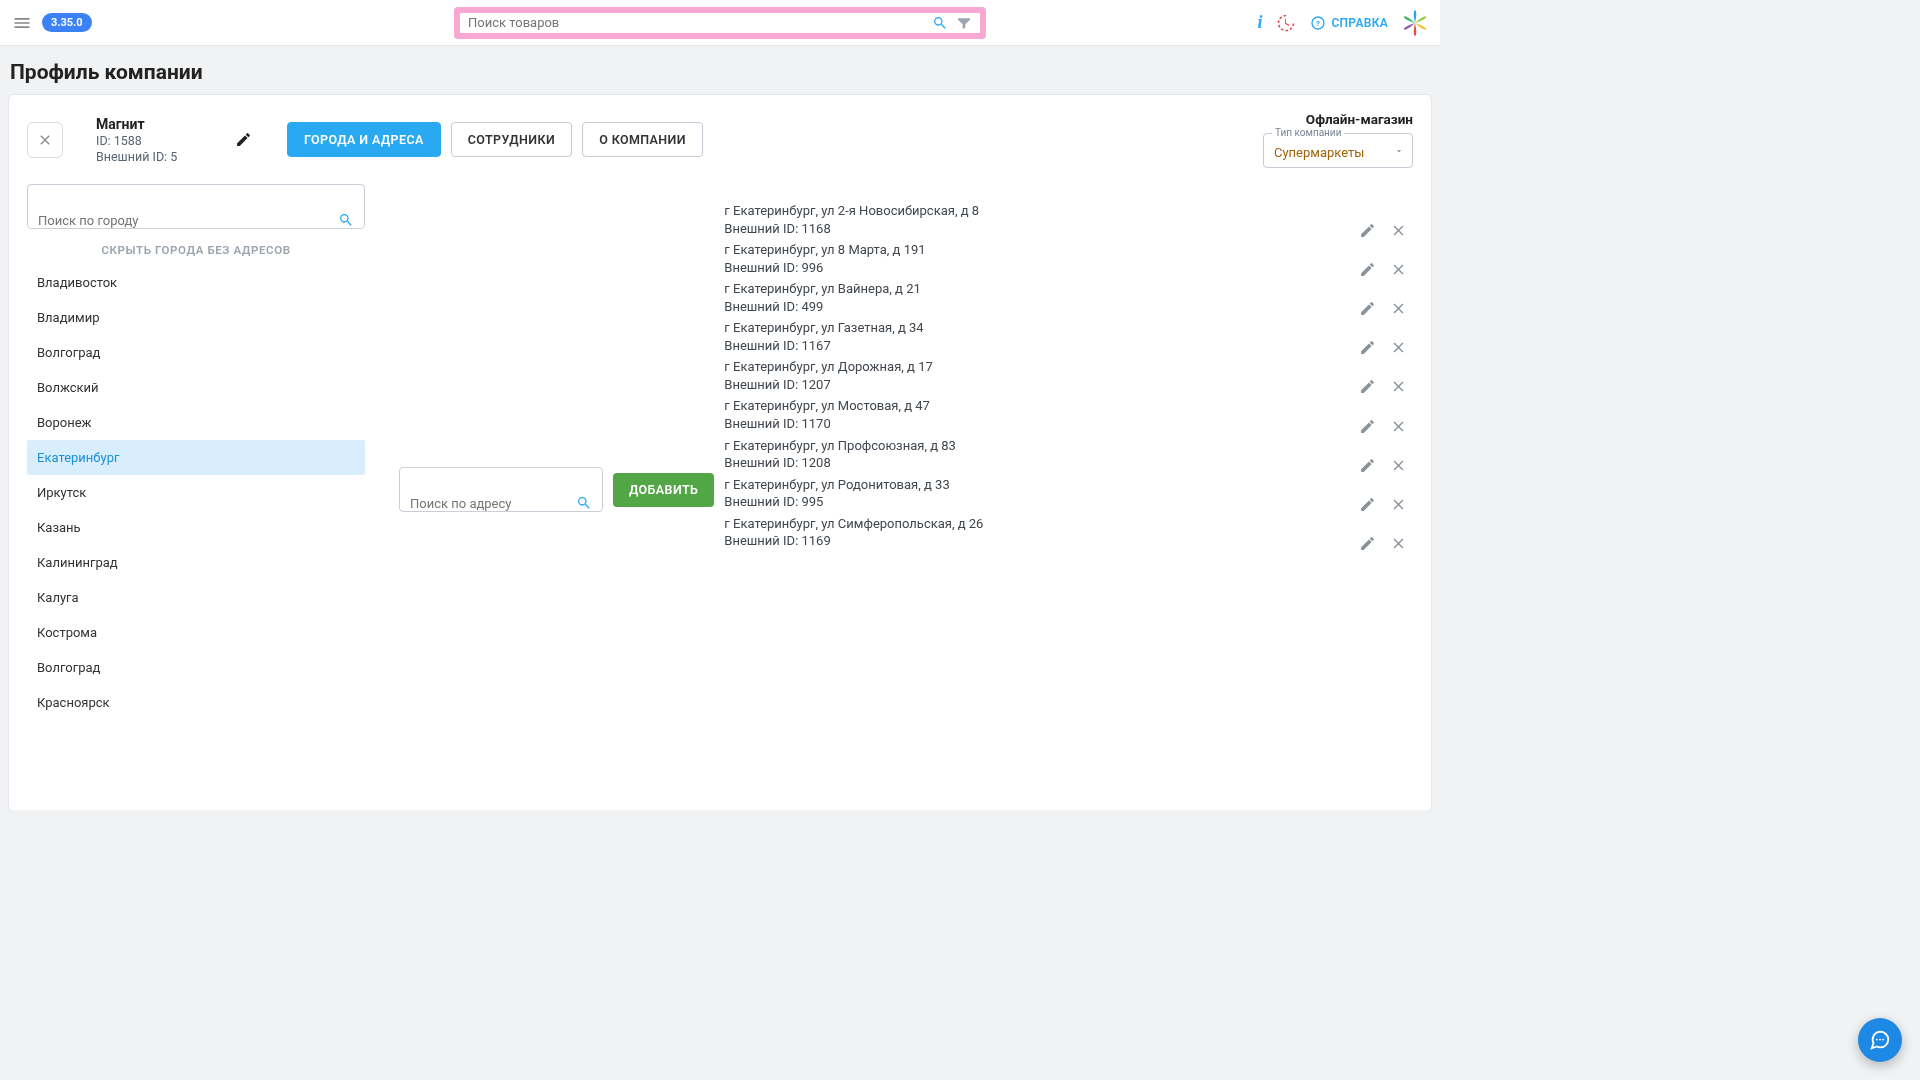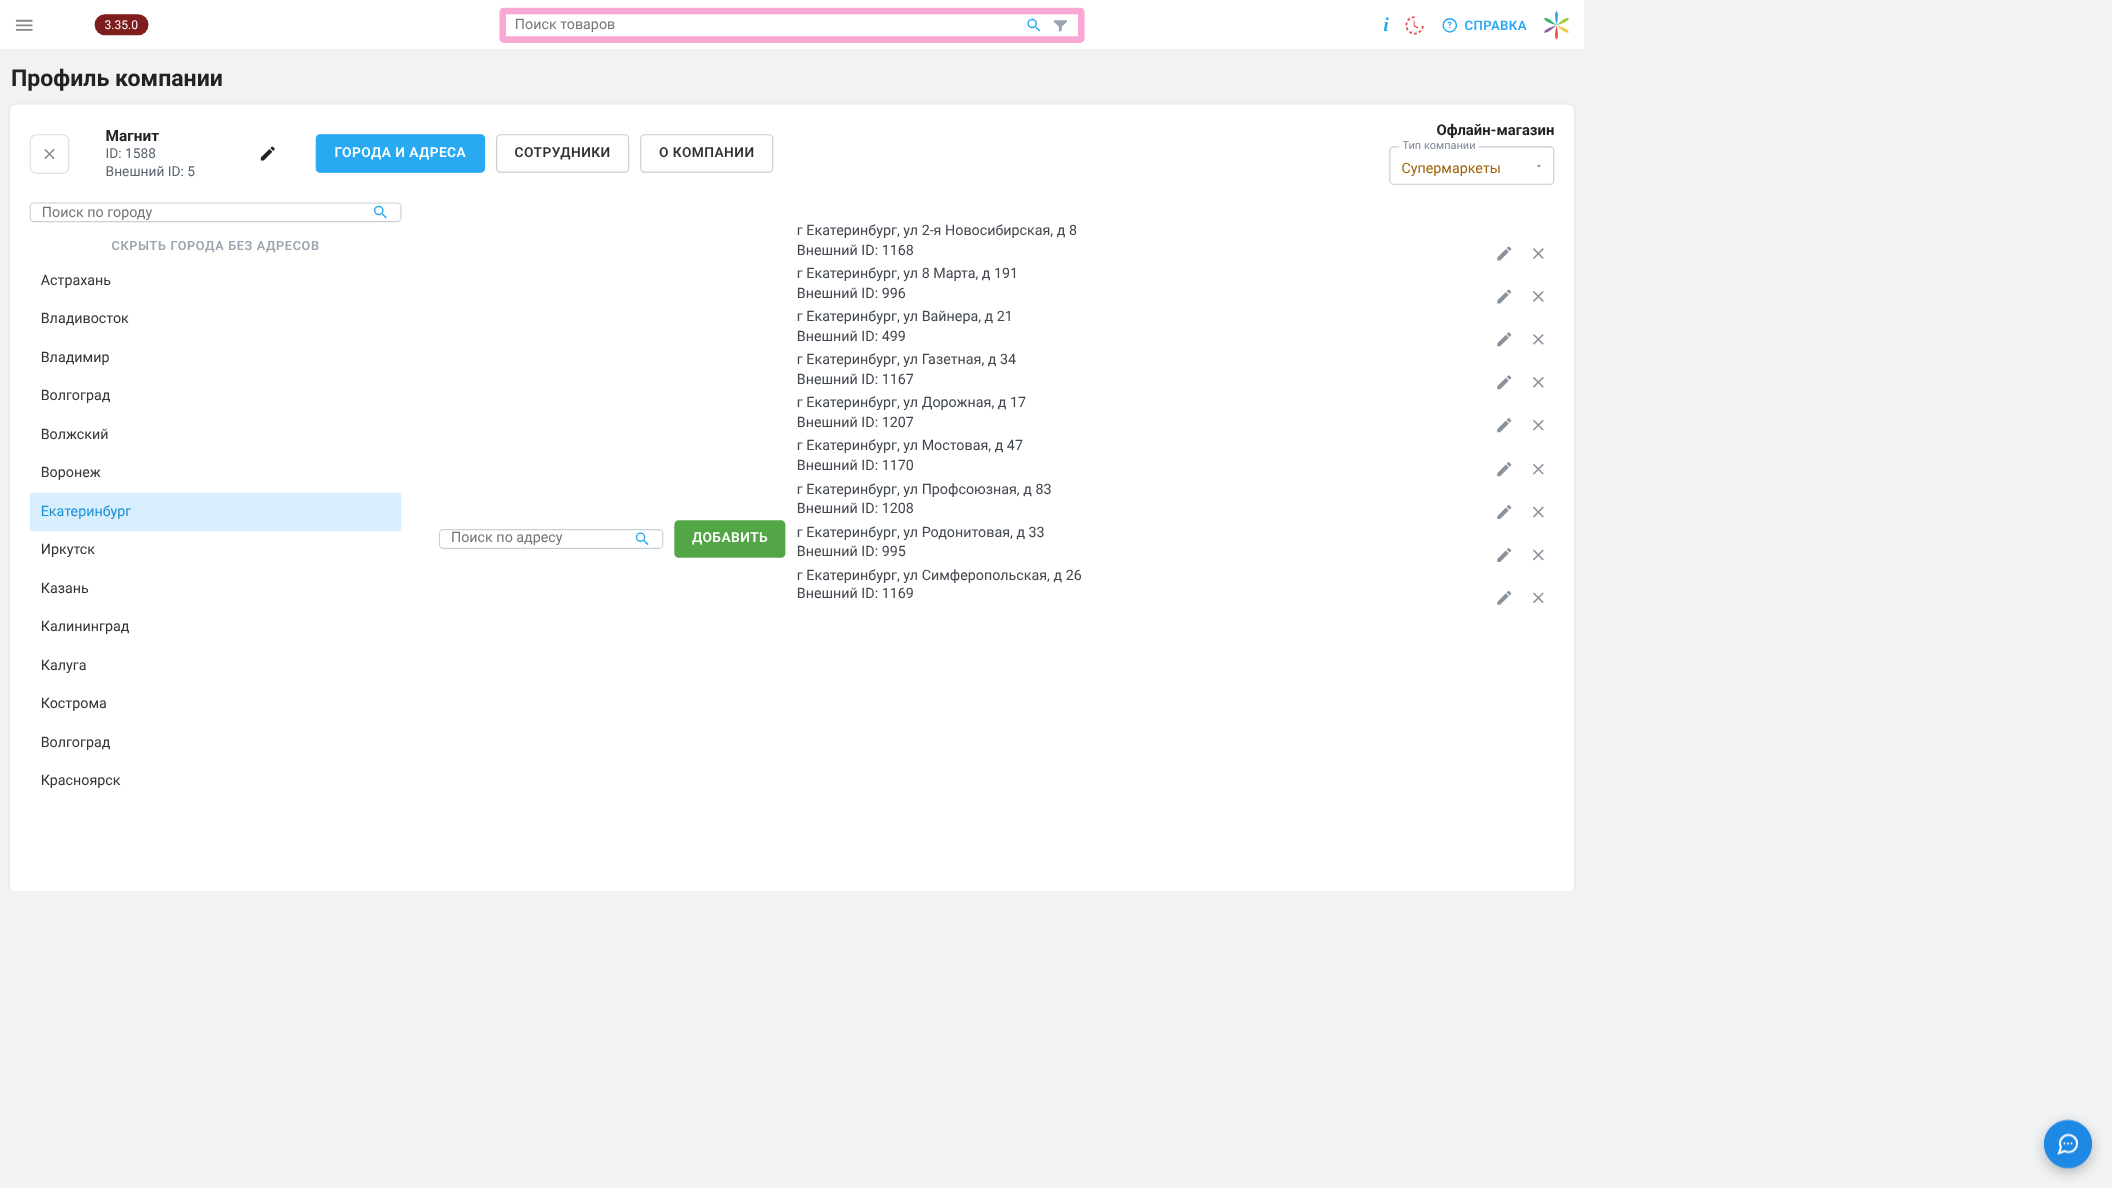--- a/index.html
+++ b/index.html
@@ -1,20 +1,20 @@
 <!DOCTYPE html>
 <html><head>
 <meta charset="utf-8">
 <style>
 * { box-sizing: border-box; margin: 0; padding: 0; font-family: -apple-system, BlinkMacSystemFont, "Segoe UI", Roboto, Arial, sans-serif; }
 body { background: #f1f2f3; color: #333; width: 1440px; height: 810px; overflow: hidden; }
 
 .topbar { background: #fff; height: 46px; display: flex; align-items: center; padding: 0 12px; border-bottom: 1px solid #e5e7eb; position: relative; }
 .hamburger { color: #888; cursor: pointer; margin-right: 10px; display:flex; }
-.version-pill { background: #7f1d1d; color: #fff; border-radius: 999px; padding: 3px 9px; font-size: 11px; font-weight: 400; margin-left: 44px; }
+.version-pill { background: #3b82f6; color: #fff; border-radius: 999px; padding: 3px 9px; font-size: 11px; font-weight: 700; }
 .global-search { position: absolute; left: 50%; transform: translateX(-50%); width: 532px; height: 32px; border: 6px solid #f9a8d4; border-radius: 4px; display: flex; align-items: center; padding: 0 38px 0 8px; }
 .global-search input { flex: 1; border: 0; outline: 0; font-size: 13px; color: #888; background: transparent; }
 .global-search .gs-search-icon { position: absolute; right: 32px; color: #29a9f2; display:flex; }
 .global-search .gs-filter-icon { position: absolute; right: 8px; color: #9aa5b1; display:flex; }
 .topbar-right { margin-left: auto; display: flex; align-items: center; gap: 14px; }
 .info-ic { color: #29a9f2; font-style: italic; font-family: Georgia, serif; font-weight: bold; font-size: 18px; }
 .history-ic { color: #e5484d; display:flex; }
 .help-link { color: #29a9f2; font-size: 12px; font-weight: 600; display: flex; align-items: center; gap: 5px; letter-spacing: .3px; }
 .logo-burst { width: 26px; height: 26px; }
 
@@ -35,21 +35,21 @@
 .store-type { font-size: 13.5px; font-weight: 700; color: #222; }
 .select-wrapper { position: relative; border: 1px solid #c5cbd3; border-radius: 4px; padding: 8px 34px 6px 10px; min-width: 150px; text-align: left; }
 .select-label-float { position: absolute; top: -7px; left: 8px; background: #fff; padding: 0 3px; font-size: 10px; color: #7a8593; }
 .select-value { font-size: 13px; color: #a16207; }
 .select-caret { position: absolute; right: 8px; top: 50%; transform: translateY(-50%); color: #888; }
 
 .content-row { display: flex; margin-top: 16px; flex: 1; min-height: 0; }
 .left-col { width: 338px; display: flex; flex-direction: column; }
 .right-col { flex: 1; margin-left: 34px; display: flex; flex-direction: row; }
 
-.search-box { border: 1px solid #c9cfd6; border-radius: 4px; height: 18px; display: flex; align-items: center; padding: 0 10px; position: relative; }
+.search-box { border: 1px solid #c9cfd6; border-radius: 4px; height: 45px; display: flex; align-items: flex-end; padding: 0 10px; position: relative; }
 .search-box input { border: 0; outline: 0; flex: 1; font-size: 13px; color: #888; background: transparent; }
 .search-box .sb-icon { color: #29a9f2; display:flex; }
 
 .hide-empty { text-align: center; font-size: 11.5px; font-weight: 600; color: #9ba4af; letter-spacing: .6px; padding: 14px 0 6px; }
 
 .city-list { flex: 1; overflow-y: auto; margin-top: 2px; }
 .city-list::-webkit-scrollbar { width: 5px; }
 .city-list::-webkit-scrollbar-thumb { background: #cfd4da; border-radius: 3px; }
 .city-item { padding: 10px 10px; font-size: 13px; color: #333; cursor: pointer; border-radius: 2px; }
 .city-item.active { background: #d9eefc; color: #1b8fd8; }
@@ -167,21 +167,20 @@
       <div class="search-box">
         <input type="text" placeholder="Поиск по городу" style="">
         <span class="sb-icon">
           <svg width="16" height="16" viewBox="0 0 24 24">
               <path fill="currentColor" d="M15.5 14h-.79l-.28-.27a6.5 6.5 0 1 0-.7.7l.27.28v.79l5 4.99L20.49 19l-4.99-5zm-6 0A4.5 4.5 0 1 1 14 9.5 4.5 4.5 0 0 1 9.5 14z"></path>
             </svg>
         </span>
       </div>
       <div class="hide-empty">СКРЫТЬ ГОРОДА БЕЗ АДРЕСОВ</div>
       <div class="city-list" id="city-list">
-          <div class="city-item">Астрахань</div>
           <div class="city-item">Владивосток</div>
           <div class="city-item">Владимир</div>
           <div class="city-item">Волгоград</div>
           <div class="city-item">Волжский</div>
           <div class="city-item">Воронеж</div>
           <div class="city-item active">Екатеринбург</div>
           <div class="city-item">Иркутск</div>
           <div class="city-item">Казань</div>
           <div class="city-item">Калининград</div>
           <div class="city-item">Калуга</div>

